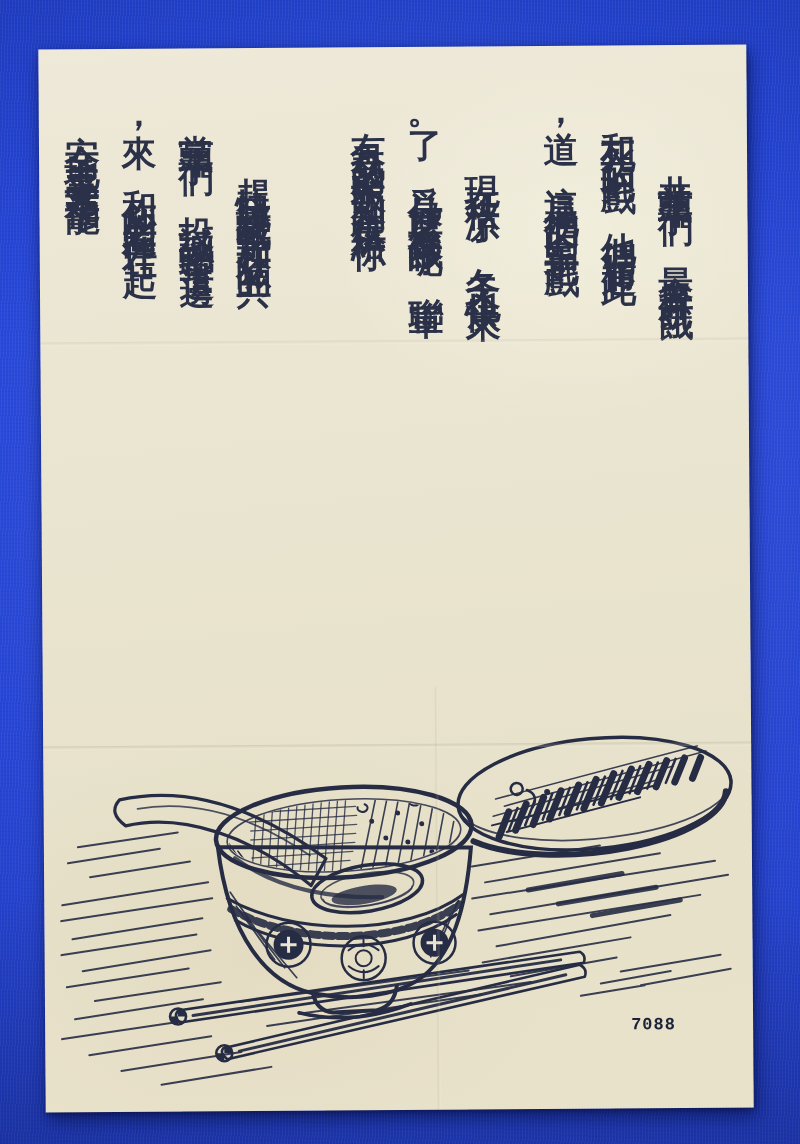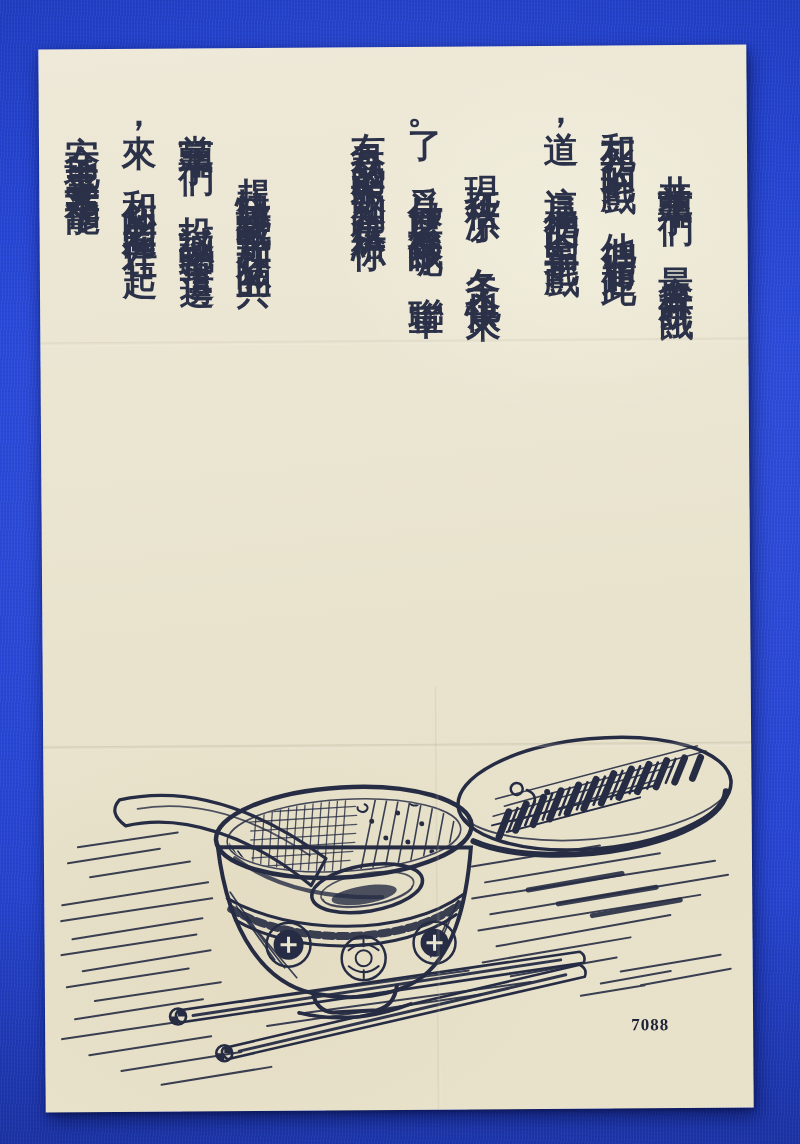--- a/index.html
+++ b/index.html
@@ -31,21 +31,21 @@
   .para.last{margin-right:36px;}
   .col{
     writing-mode:vertical-rl;
     font-size:35px;line-height:35px;letter-spacing:9.5px;
     font-weight:bold;color:#2b3148;white-space:nowrap;
   }
   .col.indent{padding-top:44px;}
   .illus{position:absolute;left:16px;top:648px;width:676px;height:404px;}
   .serial{
     position:absolute;left:586px;top:970px;z-index:3;
-    font-family:Liberation Serif, serif;
+    font-family:Liberation Mono, monospace;
     font-weight:bold;font-size:17px;letter-spacing:1px;color:#1c2339;
   }
   .crease-h,.crease-v{position:absolute;pointer-events:none;z-index:5;}
   .crease-h{left:0;right:0;height:4px;}
   #crease1{top:293px;background:linear-gradient(to bottom, rgba(130,118,86,.13), rgba(255,255,248,.20));}
   #crease2{top:697px;background:linear-gradient(to bottom, rgba(120,108,78,.18), rgba(255,255,248,.22));}
   .crease-v{top:640px;bottom:0;left:392px;width:3px;background:linear-gradient(to right, rgba(120,108,78,.12), rgba(255,255,248,.14));}
   .k{stroke:#262c44;fill:none;stroke-linecap:round;}
 </style>
 </head>

